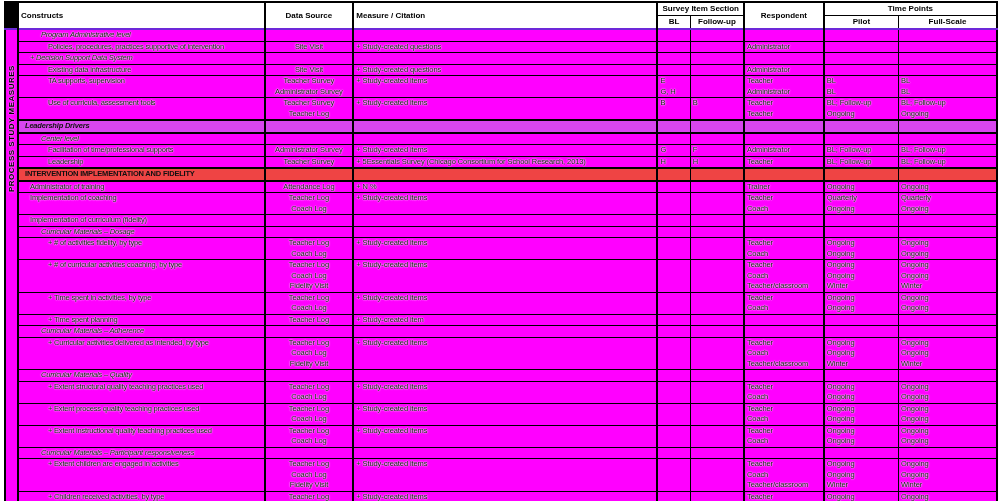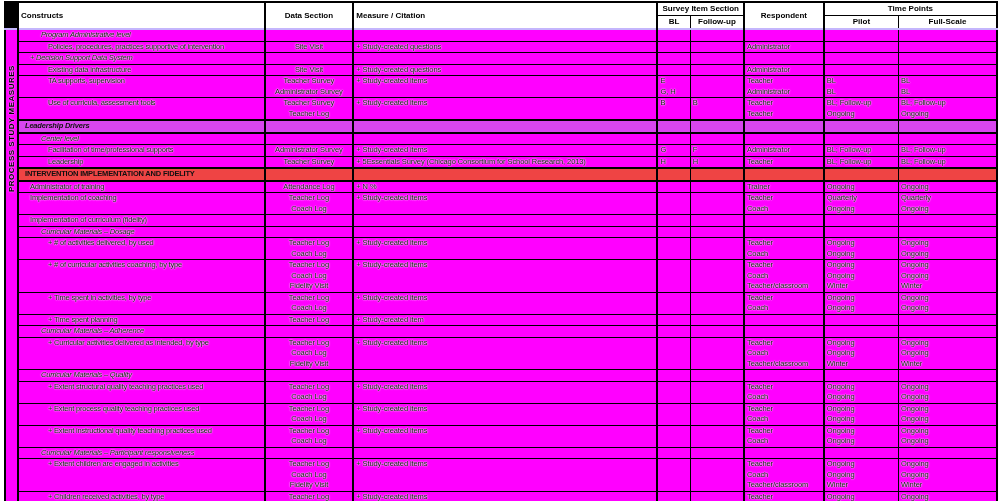--- a/index.html
+++ b/index.html
@@ -9,21 +9,21 @@
   }
   table{
     border-collapse:collapse;table-layout:fixed;
     margin:1px 0 0 4px;border:2px solid #000;
   }
   th,td{border:1px solid #000;padding:0 2px;vertical-align:top;overflow:hidden;}
   thead th{
     font-size:8px;font-weight:bold;color:#000;text-align:center;
     vertical-align:middle;background:#fff;padding:1px 2px;line-height:10px;
   }
-  thead{border-bottom:2px solid #c4b5fd;}
+  thead{border-bottom:2px solid #6d28d9;}
   th.corner{background:#000;padding:0;}
   th.h-left{text-align:left;}
   .bl2{border-left:2px solid #000;}
   tbody td{background:#FF00FF;color:#101010;text-shadow:0 0 1.5px #fff,0 0 1.5px #fff;}
   tr.section td{border-top:2px solid #000;border-bottom:2px solid #000;}
   tr.section-light td{background:#d946ef;text-shadow:none;}
   tr.section-dark td{background:#ef4444;text-shadow:none;}
   .line{
     font-size:7.5px;line-height:10.5px;height:10.5px;
     white-space:nowrap;letter-spacing:-0.1px;
@@ -57,21 +57,21 @@
     <col style="width:33px">
       <col style="width:54px">
       <col style="width:80px">
       <col style="width:75px">
       <col style="width:99px">
   </colgroup>
   <thead>
     <tr>
       <th rowspan="2" class="corner"></th>
       <th rowspan="2" class="h-left bl2">Constructs</th>
-      <th rowspan="2" class="bl2">Data Section</th>
+      <th rowspan="2" class="bl2">Data Source</th>
       <th rowspan="2" class="h-left bl2">Measure / Citation</th>
       <th colspan="2" class="bl2">Survey Item Section</th>
       <th rowspan="2" class="bl2">Respondent</th>
       <th colspan="2" class="bl2">Time Points</th>
     </tr>
     <tr>
       <th class="bl2">BL</th>
       <th>Follow-up</th>
       <th class="bl2">Pilot</th>
       <th>Full-Scale</th>
@@ -355,21 +355,21 @@
         <td class="c-ds bl2"></td>
         <td class="c-measure bl2"></td>
         <td class="c-bl bl2"></td>
         <td class="c-fu"></td>
         <td class="c-resp bl2"></td>
         <td class="c-pilot bl2"></td>
         <td class="c-full"></td>
       </tr>
       <tr>
         <td class="c-construct bl2">
-          <div class="line ind-3">+ # of activities delivered, by used</div>
+          <div class="line ind-3">+ # of activities fidelity, by type</div>
         </td>
         <td class="c-ds bl2">
           <div class="line">Teacher Log</div>
           <div class="line">Coach Log</div>
         </td>
         <td class="c-measure bl2">
           <div class="line">+ Study-created items</div>
         </td>
         <td class="c-bl bl2"></td>
         <td class="c-fu"></td>

